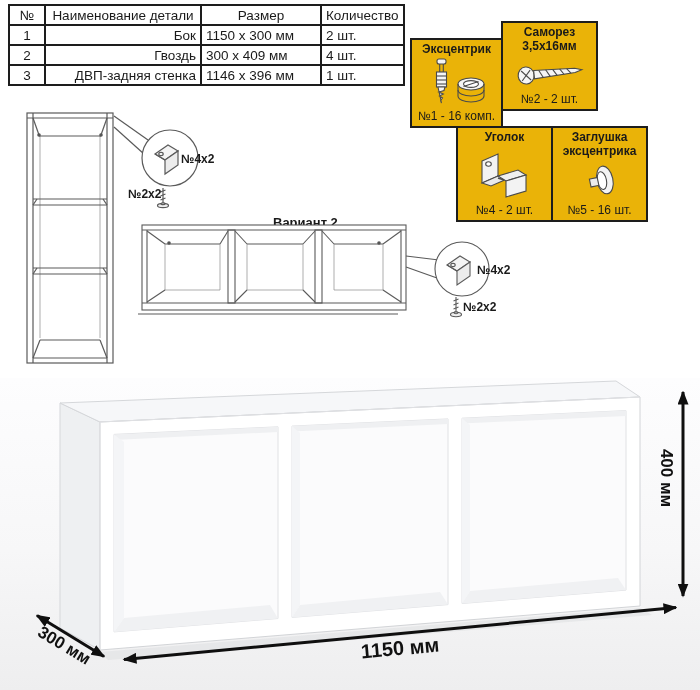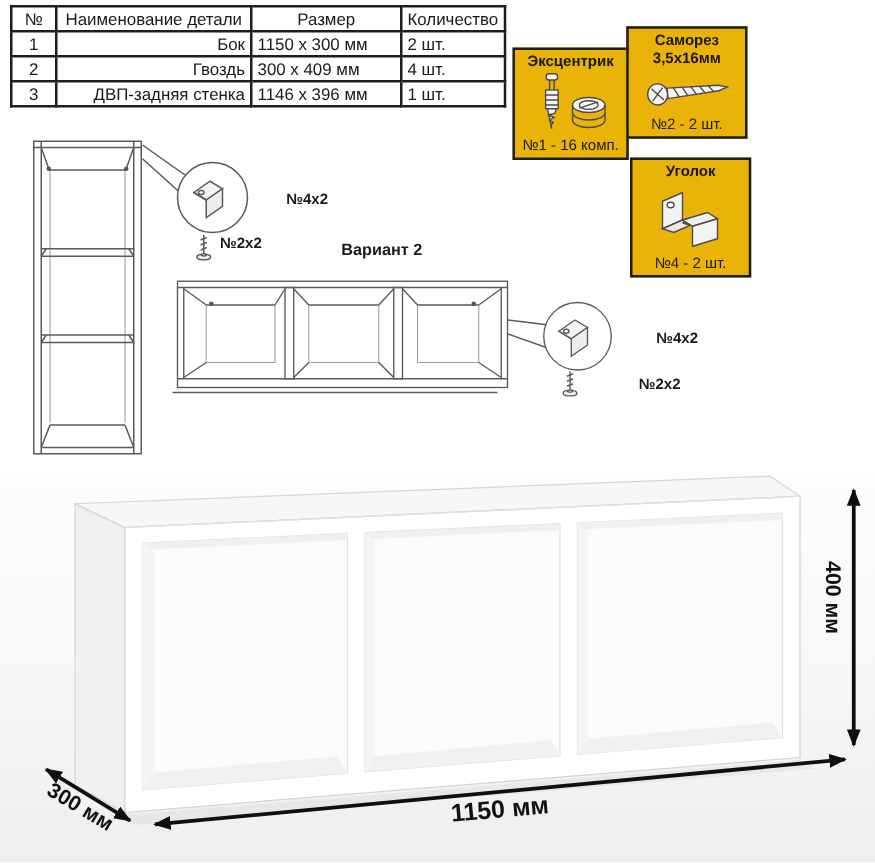--- a/index.html
+++ b/index.html
@@ -19,21 +19,21 @@
   
   .hw-cell{position:absolute;box-sizing:border-box;border:2px solid #1d1d1d;background:#eab308;
            display:flex;flex-direction:column;align-items:center;justify-content:center;text-align:center;}
   .hw-t1,.hw-t2{font-weight:bold;font-size:12px;line-height:1.15;}
   .hw-t1{padding-top:3px;}
   .hw-t2:empty{display:none;}
   .hw-label{font-weight:normal;font-size:12px;padding-bottom:3px;white-space:nowrap;}
   .hw-icon{flex:1;display:flex;align-items:center;justify-content:center;}
 
   .v-title{position:absolute;font-weight:bold;font-size:13px;white-space:nowrap;}
-  .c-label{position:absolute;font-weight:bold;font-size:12px;white-space:nowrap;margin-left:48px;}
+  .c-label{position:absolute;font-weight:bold;font-size:12px;white-space:nowrap;}
 
   
   .photo{position:absolute;left:0;top:378px;width:700px;height:312px;
          background:linear-gradient(180deg,#fdfdfe 0%,#f7f7f8 55%,#eeeeef 100%);}
   .dim{position:absolute;font-weight:bold;color:#111;white-space:nowrap;}
   .dim-w{left:335px;top:637px;width:130px;text-align:center;font-size:20px;transform:rotate(-5deg);}
   .dim-d{left:22px;top:636px;width:84px;text-align:center;font-size:17px;transform:rotate(31deg);}
   .dim-h{left:610px;top:468px;width:112px;text-align:center;font-size:17px;transform:rotate(90deg);}
   svg{display:block;}
 </style>
@@ -114,37 +114,53 @@
           <line x1="40" y1="13.6" x2="44" y2="20.4"></line>
             <line x1="47" y1="14" x2="51" y2="20"></line>
           <line x1="54" y1="14.3" x2="58" y2="19.7"></line>
         </g>
       </svg>
     </div>
     <div class="hw-label">№2 - 2 шт.</div>
   </div>
 
 
-  <div class="hw-cell" style="left:456px;top:126px;width:97px;height:96px;margin-left:48px;">
+  <div class="hw-cell" style="left:456px;top:126px;width:97px;height:96px;">
     <div class="hw-t1">Уголок</div>
     <div class="hw-icon">
       <svg width="62" height="50" viewBox="0 0 62 50">
         <g stroke="#4a4a4a" stroke-width="1.1">
           <path d="M8,12 L24,5 L24,27 L8,34 Z" fill="#f3f3f3"></path>
           <ellipse cx="14.5" cy="15" rx="2.8" ry="2.2" fill="#fff"></ellipse>
           <path d="M8,34 L24,27 L33,30 L17,37 Z" fill="#e9e9e9"></path>
           <path d="M24,27 L44,21 L52,26 L32,32 Z" fill="#efefef"></path>
           <path d="M32,32 L52,26 L52,42 L32,48 Z" fill="#f3f3f3"></path>
           <line x1="24" y1="29" x2="30" y2="31" stroke-width="1.6"></line>
         </g>
       </svg>
     </div>
     <div class="hw-label">№4 - 2 шт.</div>
   </div>
 
+  <div class="hw-cell" style="left:551px;top:126px;width:97px;height:96px;">
+    <div>
+      <div class="hw-t1">Заглушка</div>
+      <div class="hw-t2">эксцентрика</div>
+    </div>
+    <div class="hw-icon">
+      <svg width="44" height="44" viewBox="0 0 44 44">
+        <g transform="rotate(-12 22 22)" stroke="#4a4a4a" stroke-width="1.1">
+          <ellipse cx="27" cy="22" rx="8" ry="14" fill="#f3f3f3"></ellipse>
+          <ellipse cx="24" cy="22" rx="4.5" ry="9" fill="#ffffff"></ellipse>
+          <rect x="12" y="18" width="8" height="8" fill="#ececec"></rect>
+        </g>
+      </svg>
+    </div>
+    <div class="hw-label">№5 - 16 шт.</div>
+  </div>
 
   <div class="v-title" style="left:38px;top:93px;margin-top:24px;">Вариант 1</div>
   <svg class="abs" style="left:20px;top:110px;" width="200" height="270" viewBox="0 0 200 270">
     <g stroke="#5a5a5a" stroke-width="1.2" fill="none">
       <line x1="94" y1="6" x2="128" y2="30"></line>
         <line x1="94" y1="17" x2="124" y2="44"></line>
       <rect x="7" y="3" width="86" height="250" fill="#ffffff"></rect>
       <line x1="7" y1="8" x2="93" y2="8"></line>
       <line x1="13" y1="3" x2="13" y2="253"></line>
         <line x1="87" y1="3" x2="87" y2="253"></line>
@@ -182,21 +198,21 @@
           <line x1="-2.5" y1="8" x2="2.5" y2="6"></line>
           <line x1="-2.5" y1="12" x2="2.5" y2="10"></line>
         <ellipse cx="0" cy="17.5" rx="5.5" ry="2.2" fill="#efefef"></ellipse>
         <ellipse cx="0" cy="15.8" rx="2" ry="0.9" fill="#fff"></ellipse>
       </g>
     </g>
   </svg>
   <div class="c-label" style="left:181px;top:152px;">№4х2</div>
   <div class="c-label" style="left:128px;top:187px;">№2х2</div>
 
-  <div class="v-title" style="left:233px;top:192px;padding-left:40px;">Вариант 2</div>
+  <div class="v-title" style="left:233px;top:215px;padding-left:40px;">Вариант 2</div>
   <svg class="abs" style="left:135px;top:220px;" width="400" height="115" viewBox="0 0 400 115">
     <g stroke="#5a5a5a" stroke-width="1.1" fill="none">
       <line x1="271" y1="36" x2="304" y2="40"></line>
         <line x1="271" y1="47" x2="302" y2="58"></line>
       <rect x="7" y="5" width="264" height="85" fill="#ffffff"></rect>
       <line x1="7" y1="10" x2="271" y2="10"></line>
       <line x1="7" y1="83" x2="271" y2="83"></line>
       <line x1="3" y1="94" x2="263" y2="94"></line>
       <line x1="12" y1="10" x2="12" y2="83"></line>
         <line x1="266" y1="10" x2="266" y2="83"></line>

